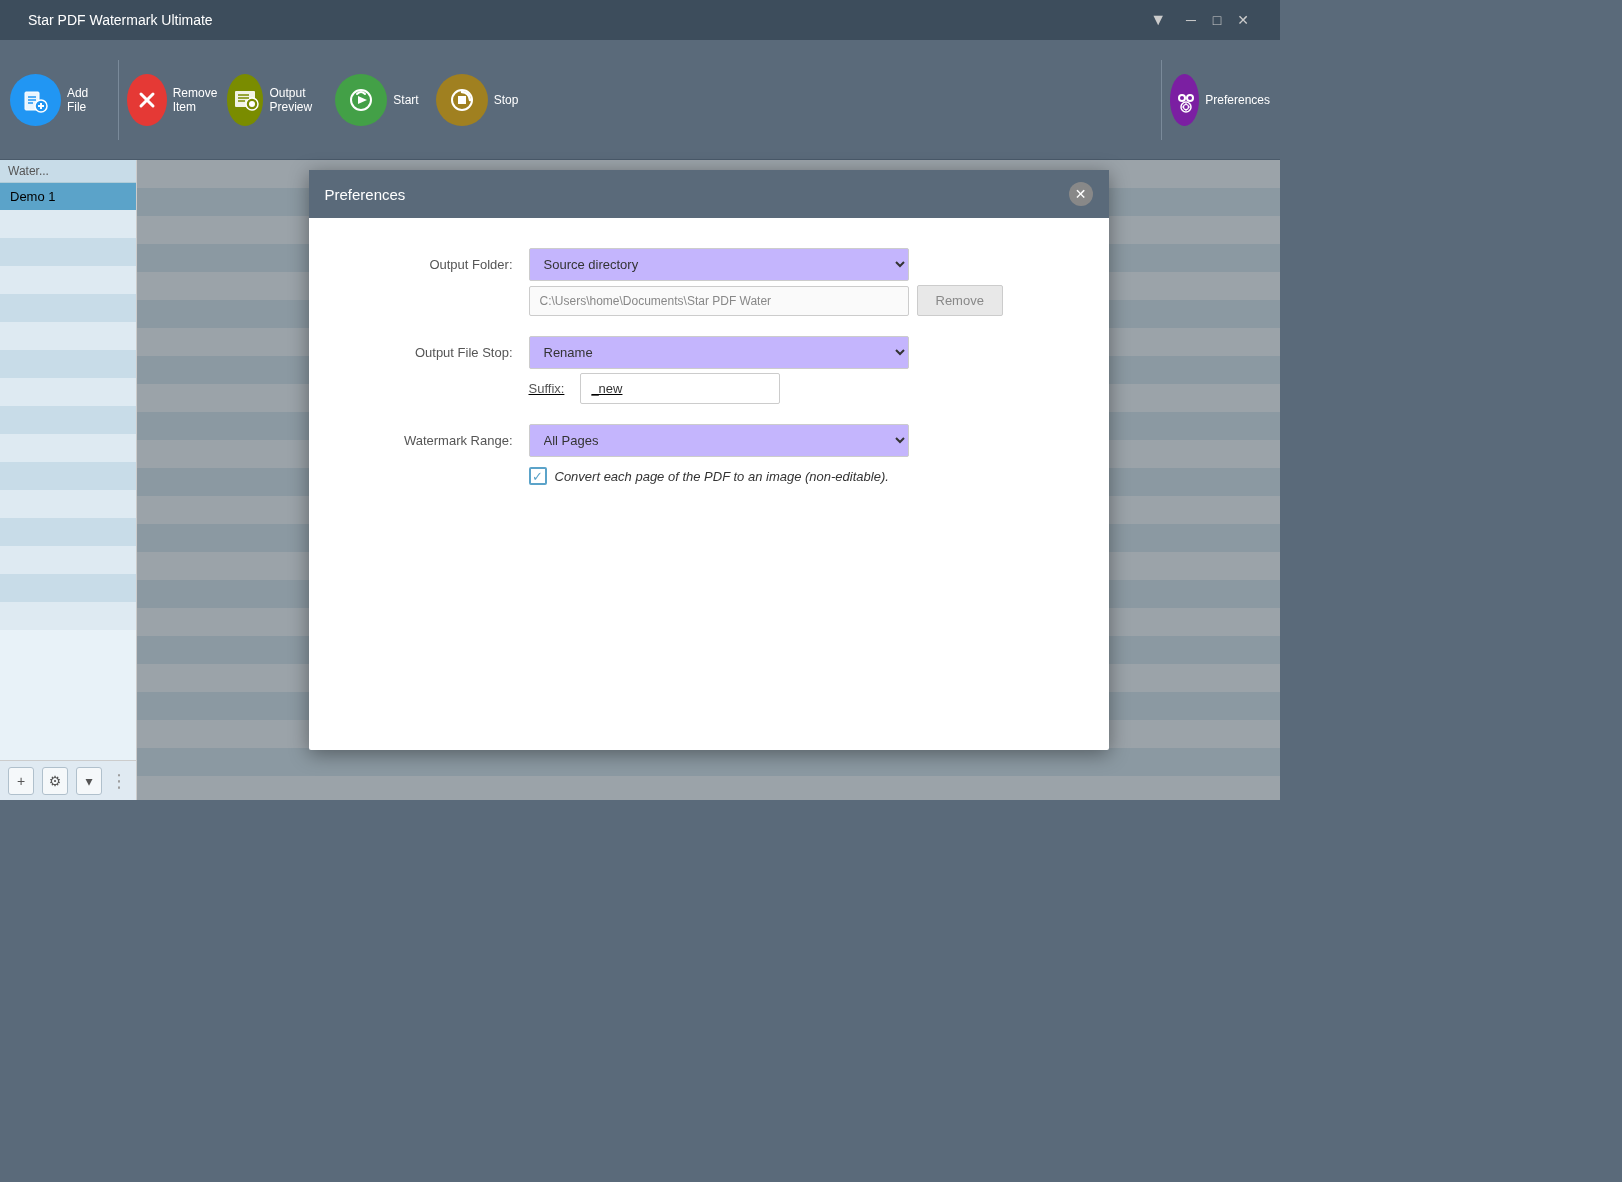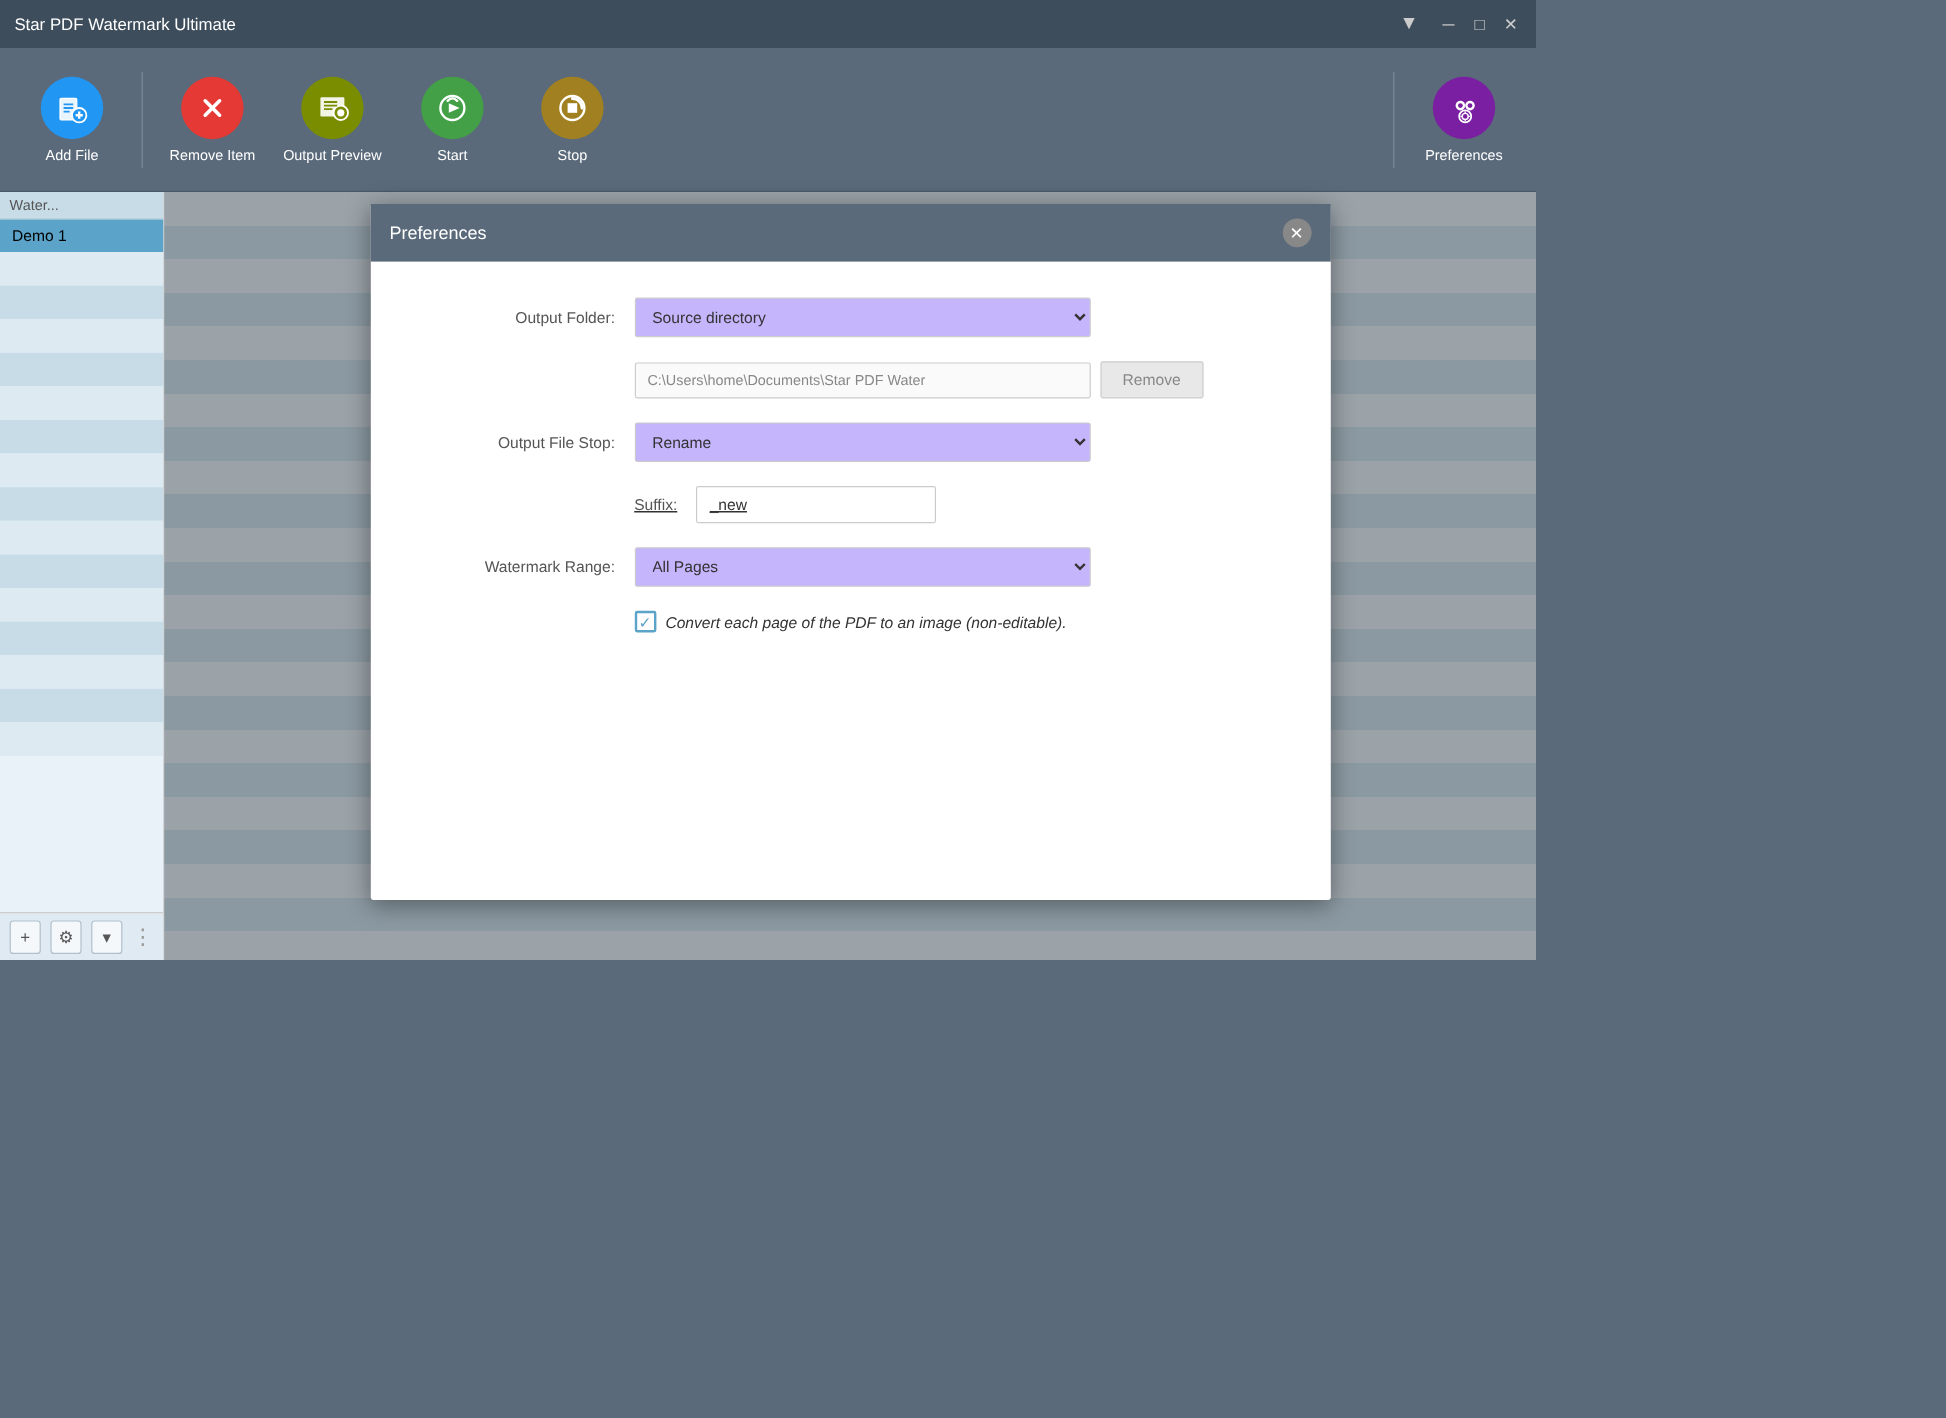--- a/index.html
+++ b/index.html
@@ -4,21 +4,21 @@
   <style>
     * { box-sizing: border-box; margin: 0; padding: 0; }
     body { font-family: 'Segoe UI', Arial, sans-serif; font-size: 13px; background: #5a6a7a; width: 1280px; height: 800px; overflow: hidden; }
 
     
     .titlebar {
       background: #3d4d5c;
       height: 40px;
       display: flex;
       align-items: center;
-      padding: 0 12px;
+      padding: 0 28px;
       color: #fff;
       font-size: 14px;
       user-select: none;
     }
     .titlebar-title { flex: 1; }
     .titlebar-controls { display: flex; gap: 8px; align-items: center; }
     .titlebar-btn {
       width: 18px; height: 18px;
       display: flex; align-items: center; justify-content: center;
       color: #ccc; font-size: 14px; cursor: pointer;
@@ -35,21 +35,21 @@
       border-bottom: 1px solid #4a5a6a;
     }
     .toolbar-sep {
       width: 1px;
       height: 80px;
       background: #7a8a9a;
       margin: 0 8px;
     }
     .toolbar-btn {
       display: flex;
-      flex-direction: column;
+      flex-direction: row;
       align-items: center;
       justify-content: center;
       width: 100px;
       height: 100px;
       cursor: pointer;
       color: #fff;
       font-size: 12px;
       gap: 6px;
       border-radius: 4px;
     }
@@ -176,21 +176,21 @@
       font-size: 14px;
     }
 
     .dialog-body {
       padding: 30px 40px;
     }
 
     .form-row {
       display: flex;
       align-items: center;
-      margin-bottom: 20px;
+      margin-bottom: 4px;
     }
     .form-label {
       width: 180px;
       text-align: right;
       padding-right: 16px;
       color: #555;
       font-size: 13px;
       flex-shrink: 0;
     }
     .form-control {

